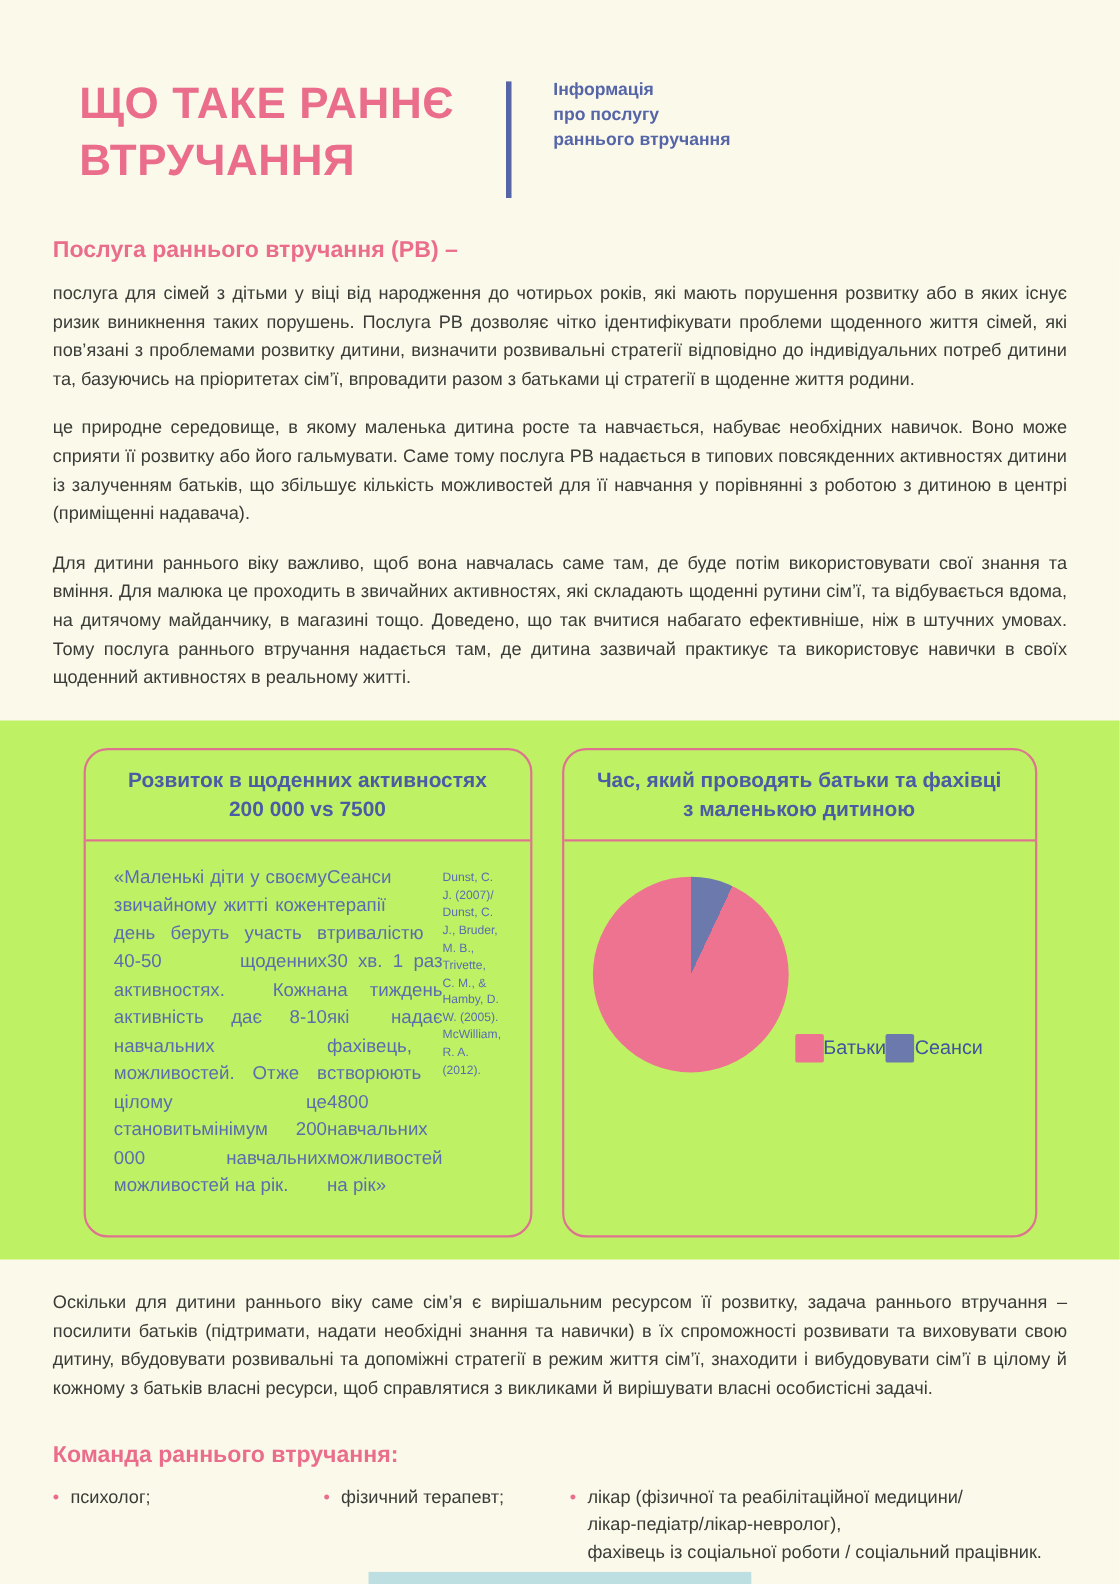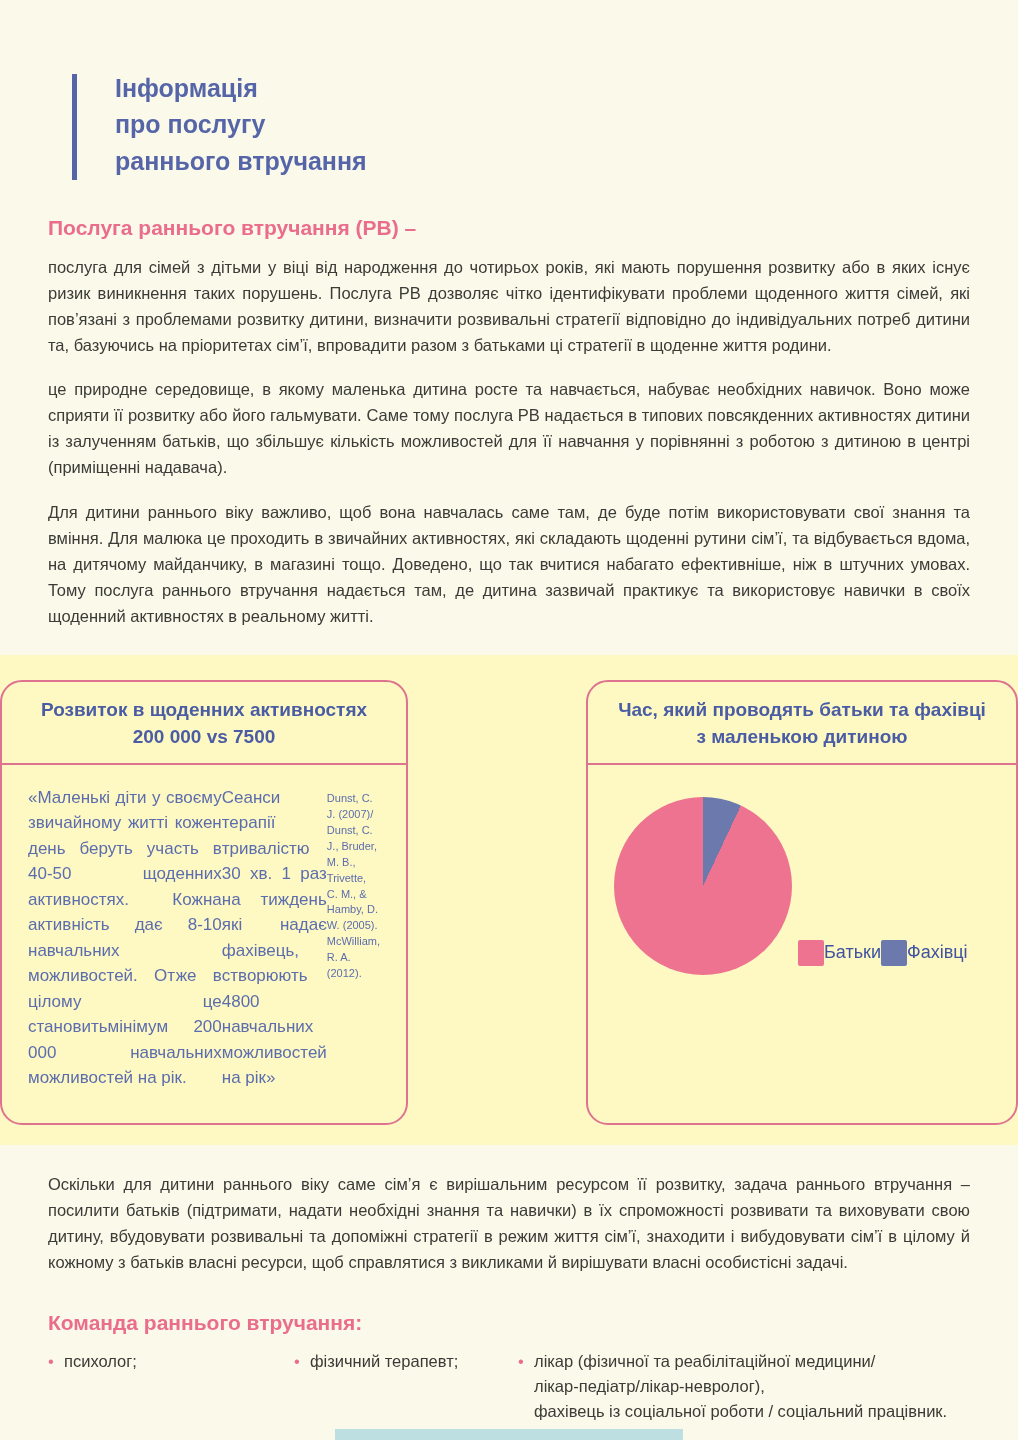--- a/index.html
+++ b/index.html
@@ -12,32 +12,32 @@
   .content { padding: 0 48px; }
 
   
   .header { display: flex; align-items: flex-start; padding: 68px 72px 0 72px; }
   .page-title {
     margin: 0; width: 388px; font-size: 40px; font-weight: bold;
     color: #EA6D8C; line-height: 1.3; white-space: pre-line; letter-spacing: 0.5px;
   }
   .vline { width: 5px; height: 106px; background: #5565A8; margin: 6px 38px 0 0; flex: 0 0 auto; }
   .subtitle {
-    font-size: 25px; font-weight: bold; color: #5565A8;
+    font-size: 16px; font-weight: bold; color: #5565A8;
     line-height: 1.45; white-space: pre-line; padding-top: 2px;
   }
 
   
   .sec-heading { margin: 36px 0 14px 0; font-size: 21px; font-weight: bold; color: #EA6D8C; }
   .para { margin: 0 0 18px 0; font-size: 16.5px; line-height: 1.58; text-align: justify; }
 
   
   .band {
-    margin-top: 26px; background: #fef9c3; padding: 25px 0 20px 0;
-    display: flex; justify-content: space-between; align-items: stretch; gap: 27px;
+    margin-top: 26px; background: #bef264; padding: 25px 0 20px 0;
+    display: flex; justify-content: center; align-items: stretch; gap: 27px;
   }
   .card { border: 2px solid #DE7390; border-radius: 22px; display: flex; flex-direction: column; }
   .card-left { width: 408px; }
   .card-right { width: 432px; }
   .card-head {
     border-bottom: 2px solid #DE7390; padding: 14px 18px 12px 18px;
     text-align: center; font-size: 19px; font-weight: bold; color: #4A5CA3;
     line-height: 1.45; white-space: pre-line;
   }
   .card-body { padding: 20px 26px 18px 26px; flex: 1; display: flex; flex-direction: row; }
@@ -68,20 +68,22 @@
     position: absolute; bottom: 0; left: 50%; transform: translateX(-50%);
     width: 348px; height: 11px; background: #BEDFE2;
   }
 </style>
 </head>
 <body>
 
 <div class="page">
 
   <div class="header">
+    <h1 class="page-title">ЩО ТАКЕ РАННЄ
+ВТРУЧАННЯ</h1>
     <div class="vline"></div>
     <div class="subtitle">Інформація
 про послугу
 раннього втручання</div>
   </div>
 
   <div class="content">
     <div class="sec-heading">Послуга раннього втручання (РВ) –</div>
     <p class="para">послуга для сімей з дітьми у віці від народження до чотирьох років, які мають порушення розвитку або в яких існує ризик виникнення таких порушень. Послуга РВ дозволяє чітко ідентифікувати проблеми щоденного життя сімей, які  пов’язані з проблемами розвитку дитини, визначити розвивальні стратегії відповідно до індивідуальних потреб дитини та, базуючись на пріоритетах сім’ї, впровадити разом з батьками  ці стратегії в щоденне життя родини.</p>
 
@@ -110,21 +112,21 @@
         <div class="pie-wrap">
           <div class="pie" style="background: conic-gradient(rgb(107, 121, 173) 0deg, rgb(107, 121, 173) 25.2deg, rgb(238, 115, 144) 25.2deg, rgb(238, 115, 144) 360deg);"></div>
         </div>
         <div class="legend">
           <div class="legend-item">
             <span class="swatch" style="background-color: rgb(238, 115, 144);"></span>
             <span class="legend-label">Батьки</span>
           </div>
           <div class="legend-item">
             <span class="swatch" style="background-color: rgb(107, 121, 173);"></span>
-            <span class="legend-label">Фахівці</span>
+            <span class="legend-label">Сеанси</span>
           </div>
         </div>
       </div>
     </div>
 
   </div>
 
   <div class="content">
     <p class="para" style="margin-top:26px;">Оскільки для дитини раннього віку саме сім’я є вирішальним ресурсом її розвитку, задача раннього втручання – посилити батьків (підтримати, надати необхідні знання та навички) в їх спроможності розвивати та виховувати свою дитину, вбудовувати  розвивальні  та допоміжні стратегії в режим життя сім’ї, знаходити і вибудовувати сім’ї в цілому й кожному з батьків власні ресурси, щоб справлятися з викликами й вирішувати власні особистісні задачі.</p>
 

